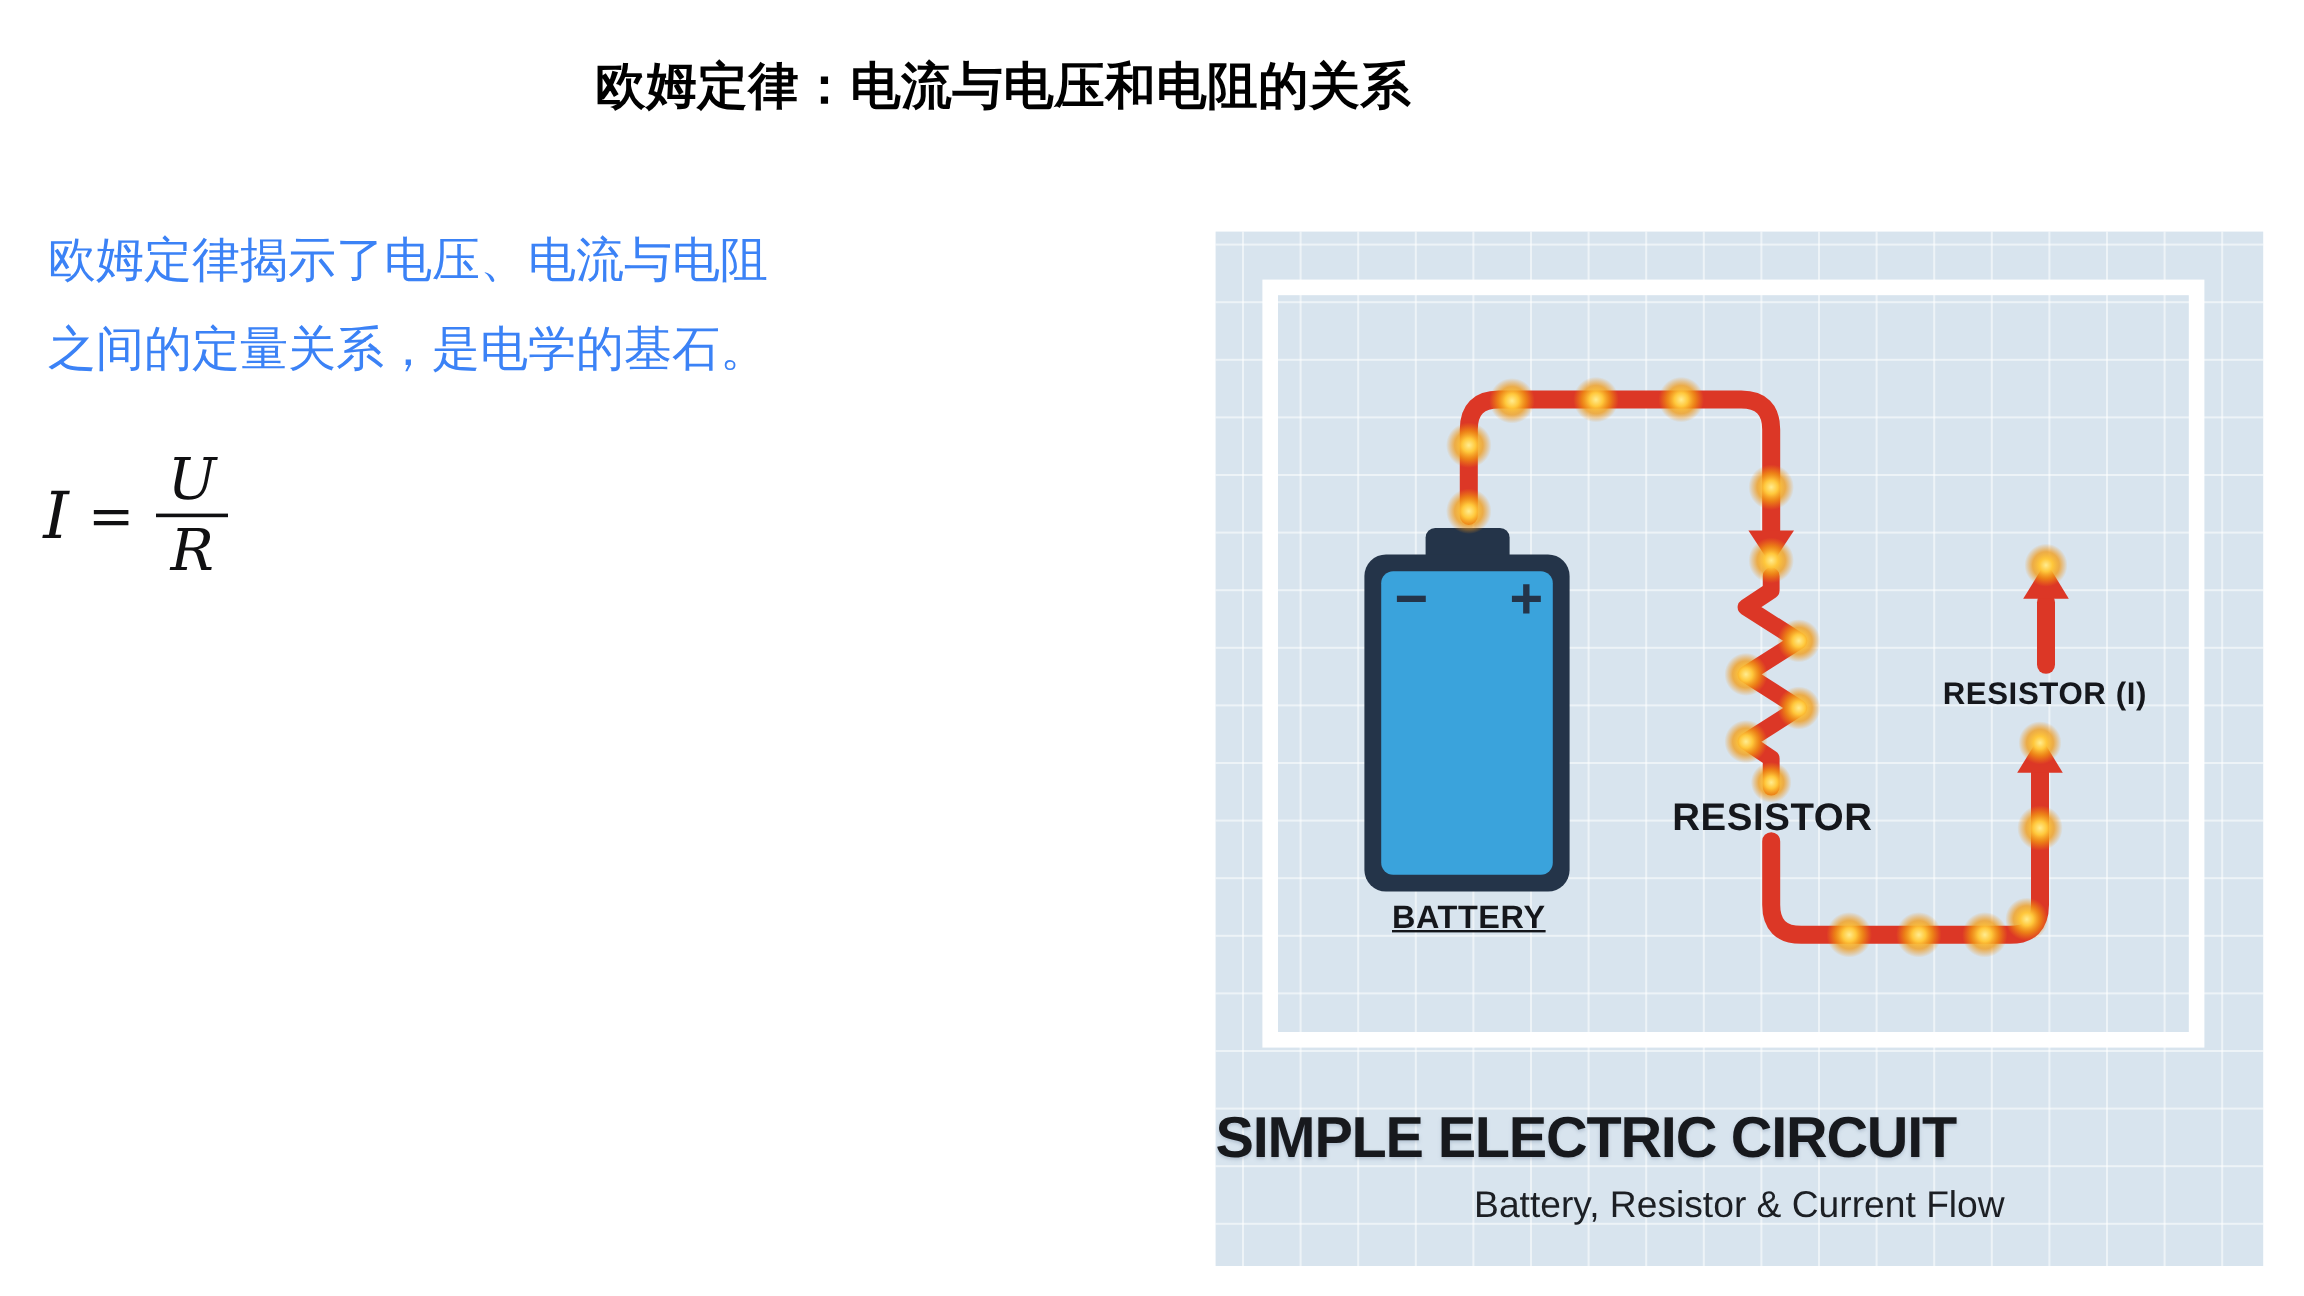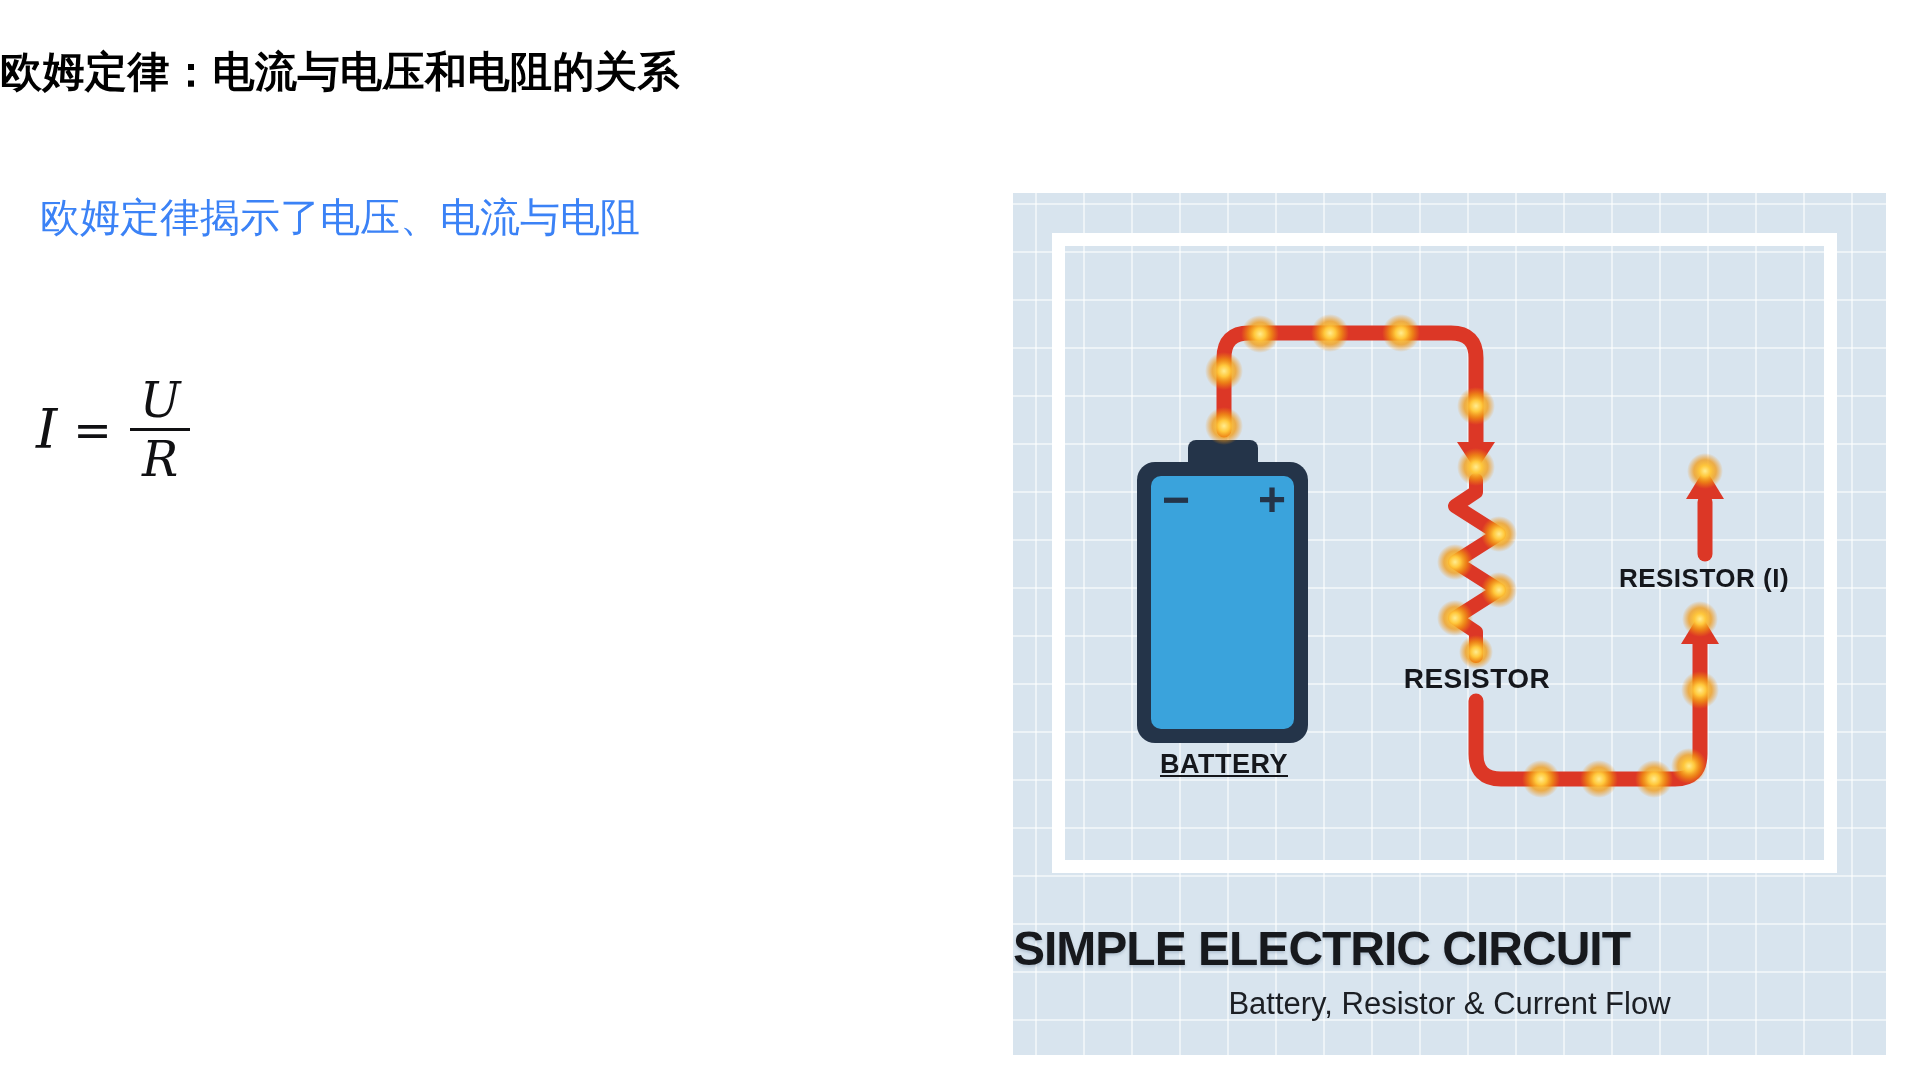--- a/index.html
+++ b/index.html
@@ -6,21 +6,21 @@
   html,body { background:#ffffff; }
   .canvas {
     position:relative; width:1920px; height:1080px; overflow:hidden;
     background:#ffffff; color:#0d0d0f;
     font-family:"Liberation Sans","DejaVu Sans",sans-serif;
   }
 
   
   .page-title {
     position:absolute; left:0; top:44px; width:1672px;
-    text-align:left; font-size:42px; font-weight:700; color:#000;
+    text-align:center; font-size:42px; font-weight:700; color:#000;
     letter-spacing:0.5px;
   }
   .para {
     position:absolute; left:40px; top:180px; width:780px;
     font-size:40px; color:#3b82f6;
   }
   .para .pline { line-height:74px; white-space:nowrap; }
 
   .formula {
     position:absolute; left:36px; top:372px;
@@ -56,21 +56,21 @@
     position:absolute; left:39px; top:40px; width:785px; height:640px;
     border:13px solid #ffffff;
   }
   .circuit-svg { position:absolute; left:0; top:0; width:873px; height:862px; }
 
   .lbl {
     position:absolute; text-align:center; font-weight:700; color:#15171c;
     letter-spacing:0.5px;
   }
   .battery-lbl  { left:111px; top:556px; width:200px; font-size:27px;text-decoration:underline; }
-  .resistor-lbl { left:364px; top:470px; width:200px; font-size:28px; }
+  .resistor-lbl { left:364px; top:470px; width:200px; font-size:32px; }
   .current-lbl  { left:566px; top:370px; width:250px; font-size:26px; }
 
   .sym {
     position:absolute; width:52px; text-align:center;
     font-size:48px; font-weight:700; color:#243449; line-height:48px;
   }
   .sym-minus { left:137px; top:283px; }
   .sym-plus  { left:233px; top:283px; }
 
   .cap-title {
@@ -85,20 +85,21 @@
 </style>
 </head>
 <body>
 
 <div class="canvas">
 
   <h1 class="page-title">欧姆定律：电流与电压和电阻的关系</h1>
 
   <div class="para">
     <div class="pline">欧姆定律揭示了电压、电流与电阻</div>
+    <div class="pline">之间的定量关系，是电学的基石。</div>
   </div>
 
   <div class="formula">
     <span class="f-lhs">I</span>
     <span class="f-eq">=</span>
     <span class="frac">
       <span class="num">U</span>
       <span class="den">R</span>
     </span>
   </div>

